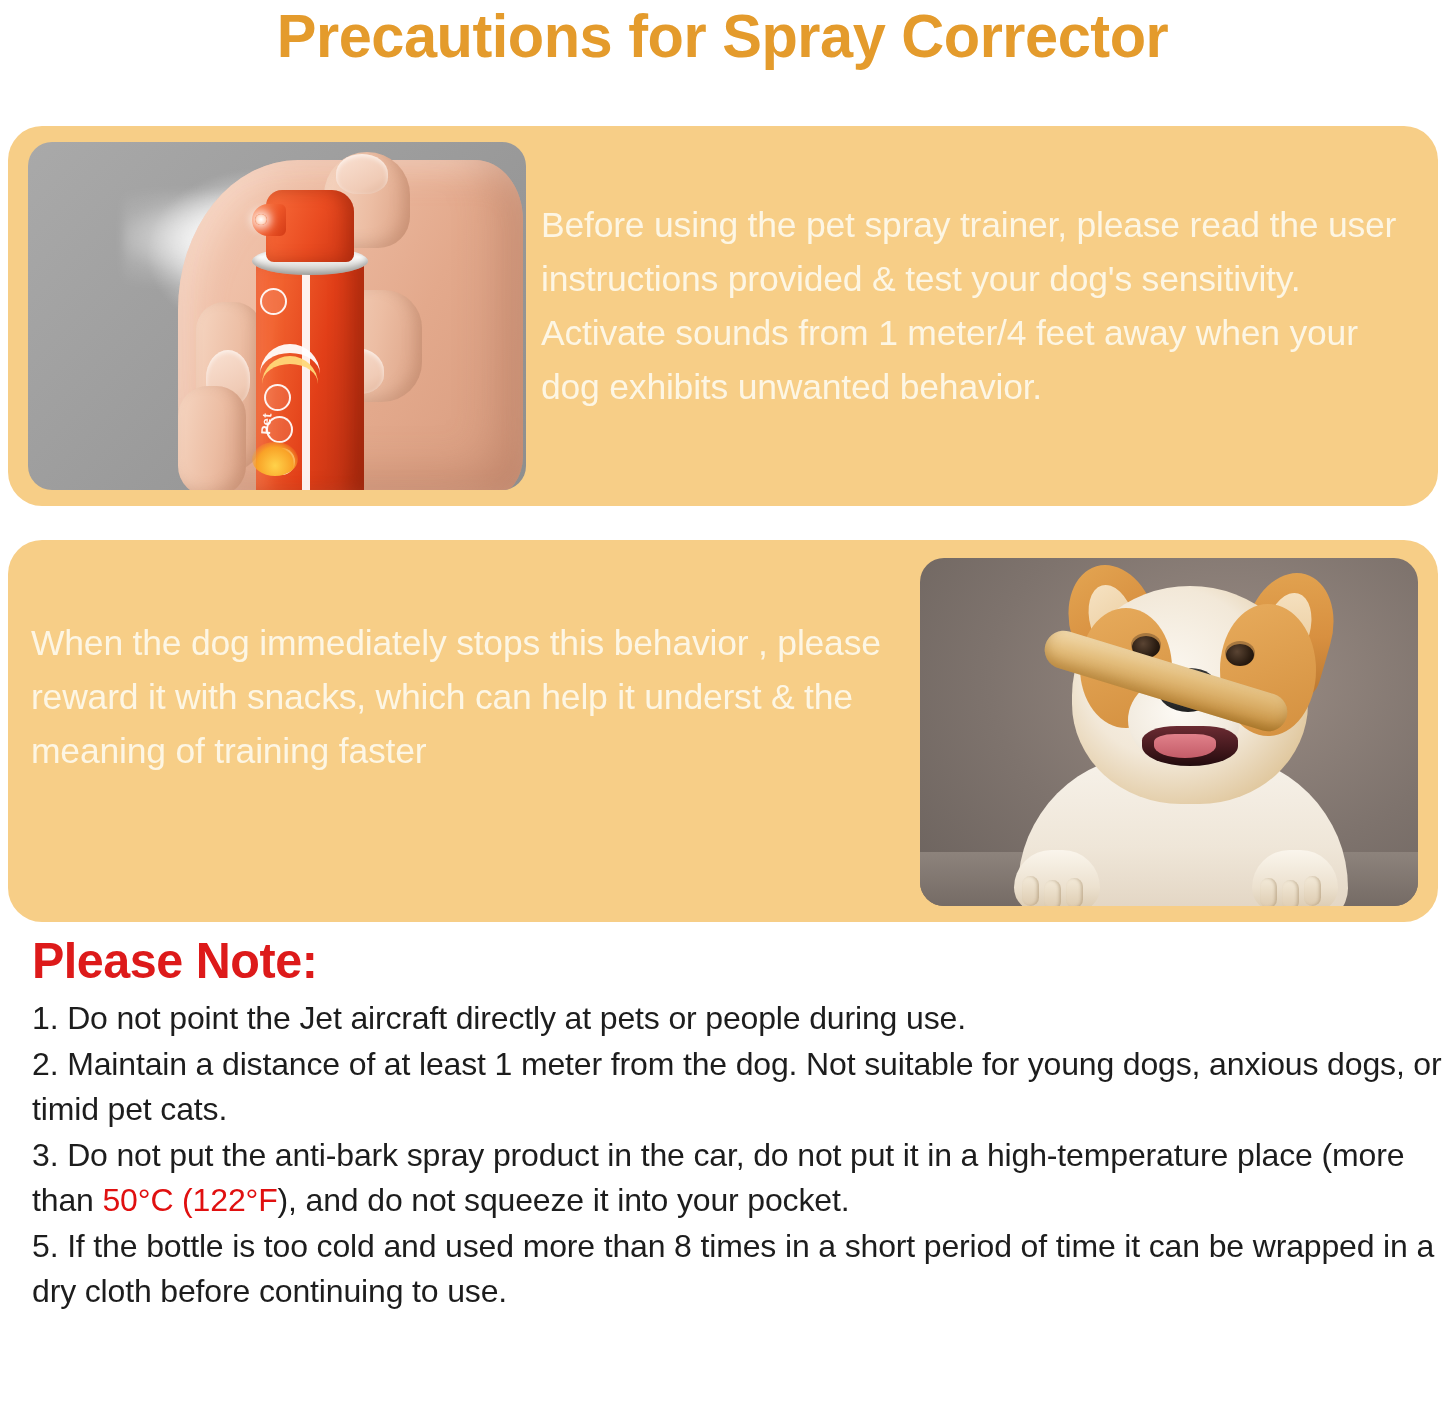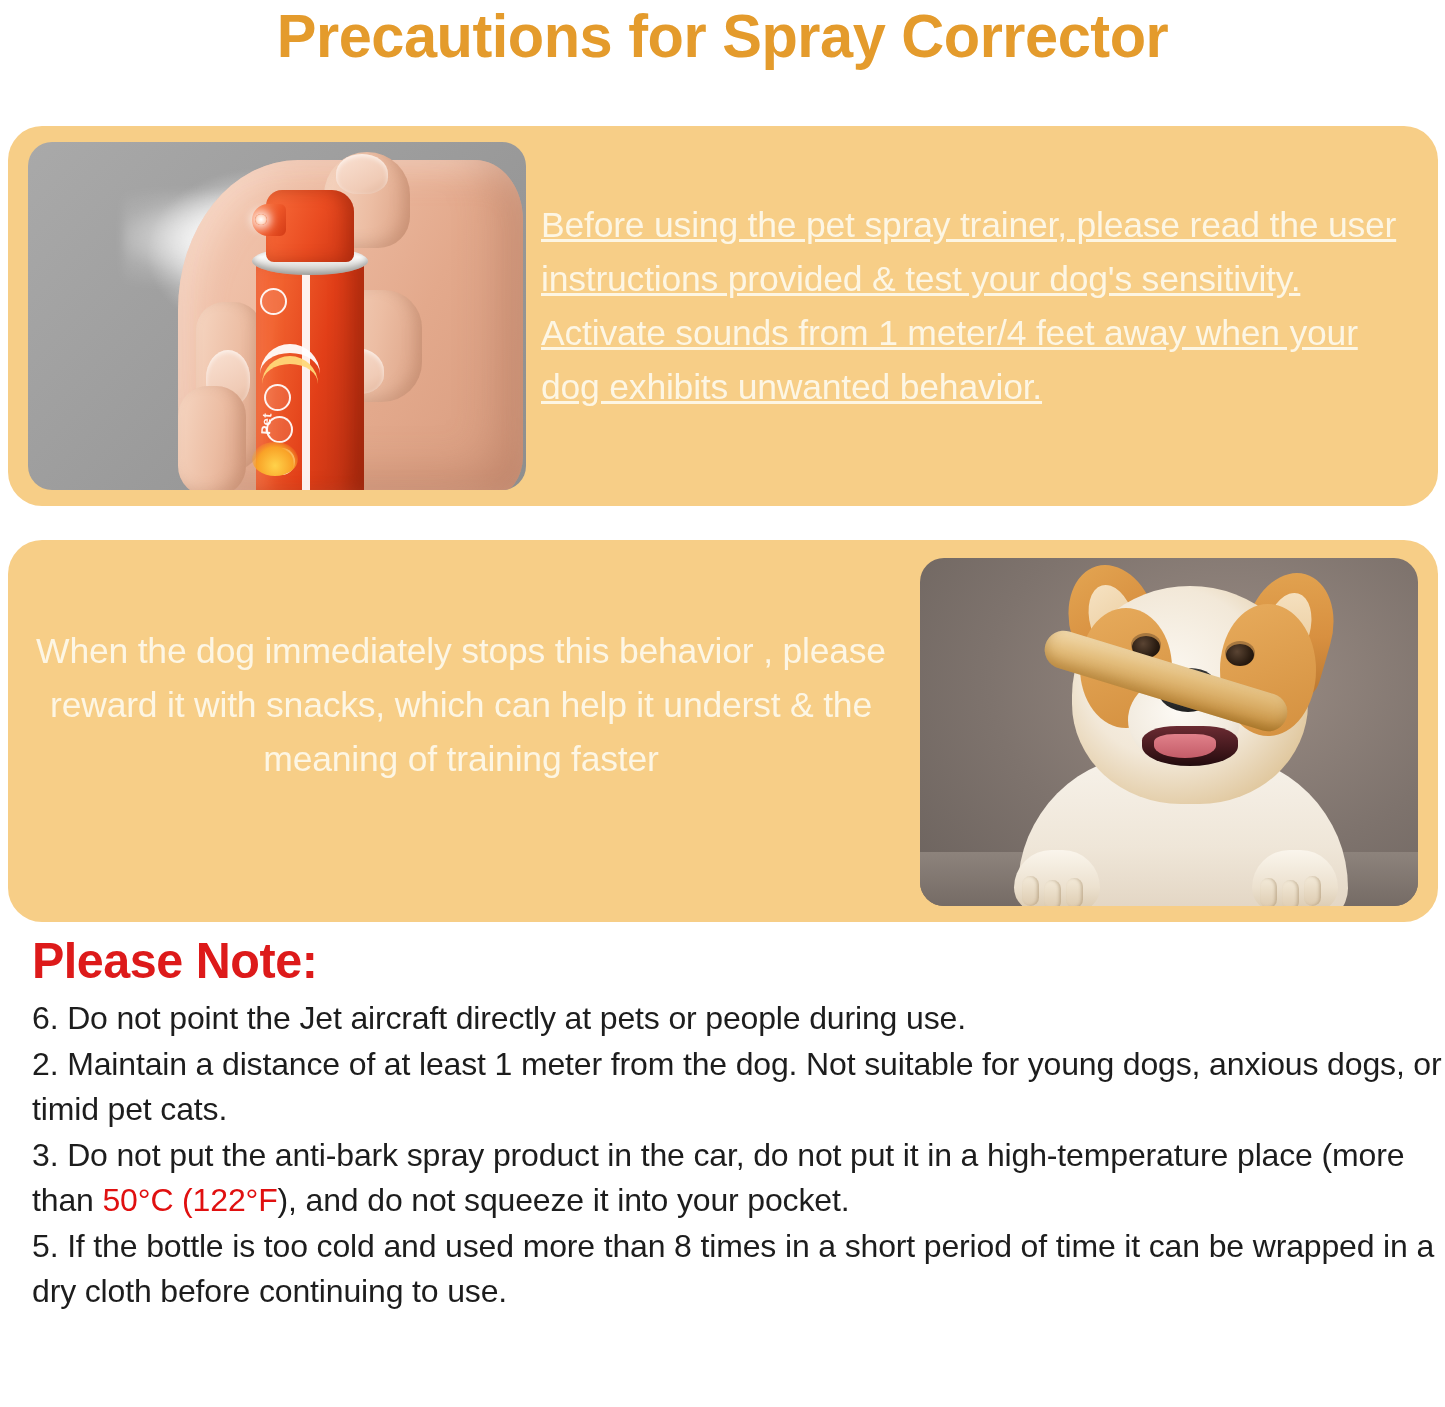--- a/index.html
+++ b/index.html
@@ -80,27 +80,25 @@
     color: #FDF6E4;
     font-size: 35.5px;
     line-height: 54px;
     white-space: pre-line;
     letter-spacing: -0.2px;
   }
   #panel-1 .panel-text {
     left: 533px;
     top: 72px;
     width: 885px;
-    text-decoration: underline;
   }
   #panel-2 .panel-text {
     left: 23px;
-    top: 84px;
+    top: 76px;
     width: 860px;
-    text-align: center;
   }
 
   
   .notes {
     position: absolute;
     left: 32px;
     top: 930px;
     width: 1415px;
   }
   .notes-heading {
@@ -468,18 +466,18 @@
       <div class="paw-toe" style="left:8px; top:28px;"></div>
       <div class="paw-toe" style="left:30px; top:30px;"></div>
       <div class="paw-toe" style="left:52px; top:26px;"></div>
     </div>
   </div>
 </div>
 
 <div class="notes">
   <div class="notes-heading">Please Note:</div>
   <div id="notes-list">
-      <p class="note-item"><span>6. Do not point the Jet aircraft directly at pets or people during use.</span></p>
+      <p class="note-item"><span>1. Do not point the Jet aircraft directly at pets or people during use.</span></p>
       <p class="note-item"><span>2. Maintain a distance of at least 1 meter from the dog. Not suitable for young dogs, anxious dogs, or timid pet cats.</span></p>
       <p class="note-item"><span>3. Do not put the anti-bark spray product in the car, do not put it in a high-temperature  place (more than </span><span class="hot">50°C (122°F</span><span>), and do not squeeze it into your pocket.</span></p>
       <p class="note-item"><span>5. If the bottle is too cold and used more than 8 times in a short period of time it can be wrapped in a dry cloth before continuing to use.</span></p>
     </div>
 </div>
 
 </body></html>

